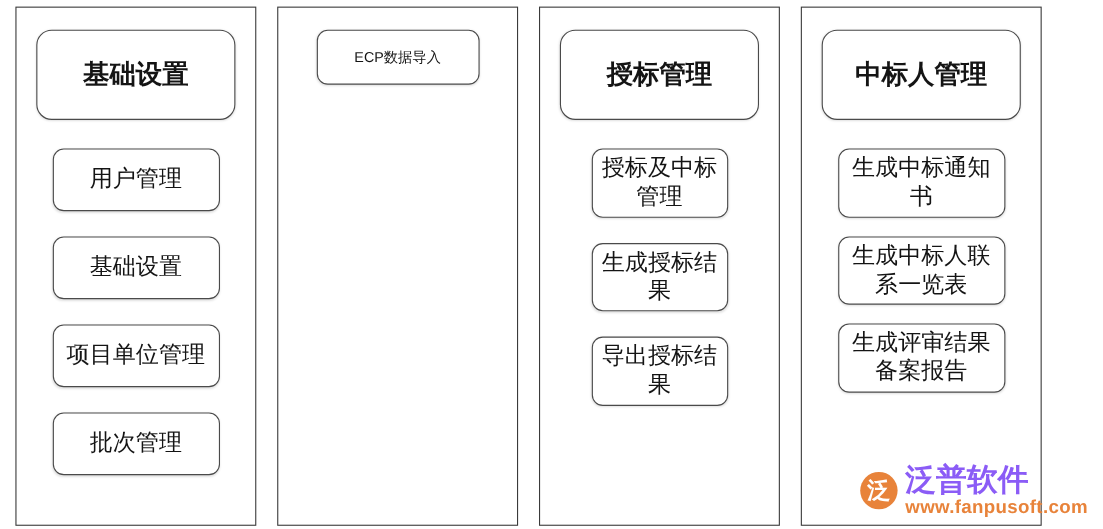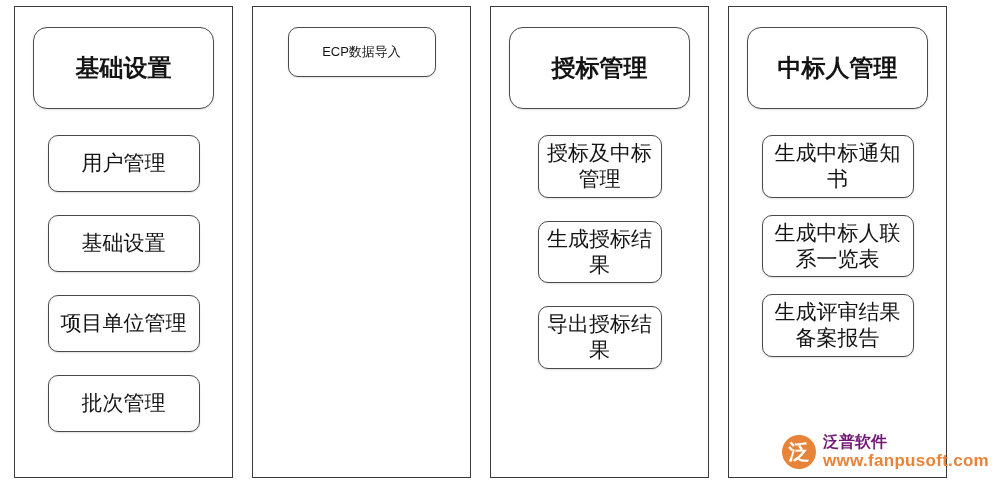--- a/index.html
+++ b/index.html
@@ -94,23 +94,23 @@
     font-size: 21px;
     font-weight: bold;
     display: flex;
     align-items: center;
     justify-content: center;
     margin-right: 7px;
     font-family: "Liberation Serif", serif;
   }
   .wm-text { display: flex; flex-direction: column; justify-content: center; }
   .wm-title {
-    font-size: 16px;
+    font-size: 28px;
     font-weight: bold;
-    color: #701a75;
+    color: #8b5cf6;
     line-height: 1.05;
   }
   .wm-url {
     font-size: 17px;
     color: #e8833a;
     line-height: 1.2;
     letter-spacing: 0.3px;
     font-weight: bold;
   }
 </style>

